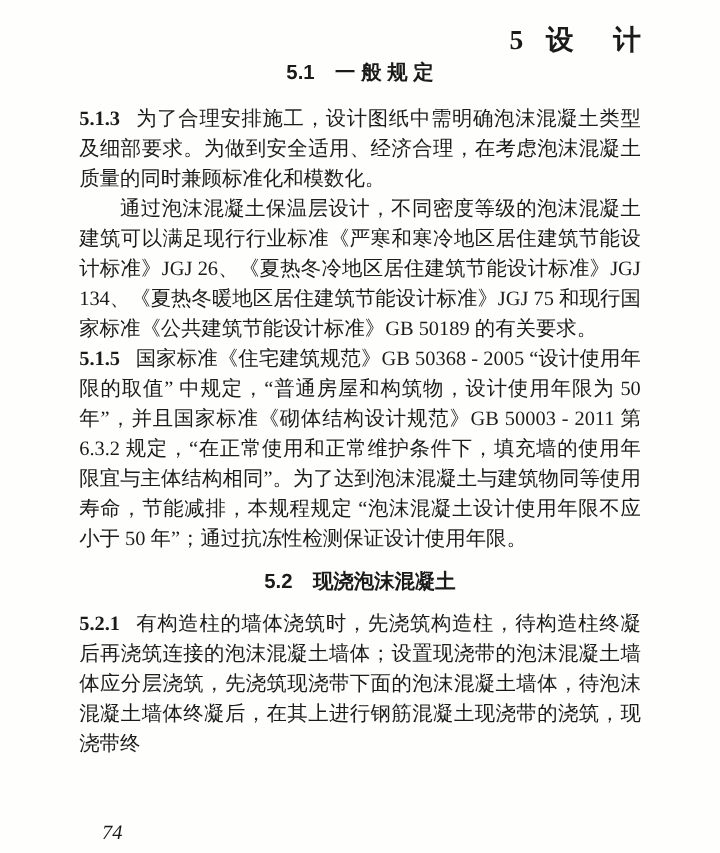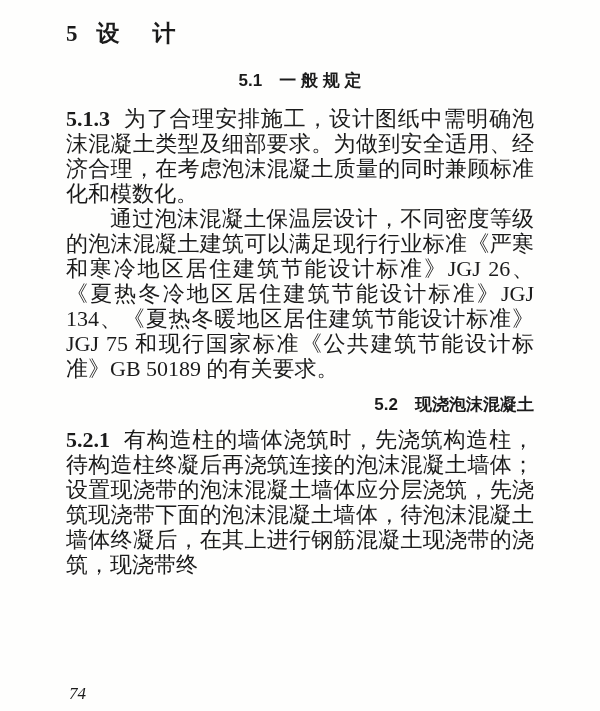--- a/index.html
+++ b/index.html
@@ -16,59 +16,59 @@
     overflow: hidden;
     color: #1b1b1b;
     font-family: "Liberation Serif", "DejaVu Serif", serif;
   }
   .content {
     padding: 10px 66px 0 66px;
   }
   
   .chapter-title {
     margin: 8px 0 0 0;
-    text-align: left;
+    text-align: right;
     font-size: 23px;
     font-weight: bold;
     letter-spacing: 0;
     line-height: 32px;
   }
   .chapter-title .num    { margin-right: 19px; }
   .chapter-title .char2  { margin-left: 33px; }
   
   .section-heading {
     text-align: center;
     font-family: "Liberation Sans", "DejaVu Sans", sans-serif;
     font-size: 17px;
     font-weight: bold;
     margin: 0;
     line-height: 22px;
   }
-  .heading-51 { margin-top: 20px; }
-  .heading-52 { margin-top: 13px; margin-bottom: 11px; text-align: right; }
+  .heading-51 { }
+  .heading-52 { margin-top: 13px; margin-bottom: 11px; }
   .body-block { margin-top: 14px; }
   .clause {
     margin: 0;
-    font-size: 22px;
+    font-size: 17px;
     line-height: 25px;
     text-align: justify;
     text-justify: inter-ideograph;
   }
   .clause-label {
     font-weight: bold;
     margin-right: 13px;
     white-space: nowrap;
   }
   .clause.cont {
     text-indent: 2em;
     font-family: Liberation Serif, serif;
   }
   .page-number {
     position: absolute;
-    left: 69px;
+    left: 85px;
     top: 683px;
     font-size: 17px;
     font-style: italic;
     line-height: 22px;
   }
 </style>
 </head>
 <body>
 
 <div class="page">
@@ -80,20 +80,23 @@
 
     <h2 class="section-heading heading-51">5.1　一 般 规 定</h2>
 
     <div class="body-block">
       <p class="clause">
         <span class="clause-label">5.1.3</span><span>为了合理安排施工，设计图纸中需明确泡沫混凝土类型及细部要求。为做到安全适用、经济合理，在考虑泡沫混凝土质量的同时兼顾标准化和模数化。</span>
       </p>
       <p class="clause cont">
         <span>通过泡沫混凝土保温层设计，不同密度等级的泡沫混凝土建筑可以满足现行行业标准《严寒和寒冷地区居住建筑节能设计标准》JGJ 26、《夏热冬冷地区居住建筑节能设计标准》JGJ 134、《夏热冬暖地区居住建筑节能设计标准》JGJ 75 和现行国家标准《公共建筑节能设计标准》GB 50189 的有关要求。</span>
       </p>
+      <p class="clause">
+        <span class="clause-label">5.1.5</span><span>国家标准《住宅建筑规范》GB 50368 - 2005 “设计使用年限的取值” 中规定，“普通房屋和构筑物，设计使用年限为 50 年”，并且国家标准《砌体结构设计规范》GB 50003 - 2011 第 6.3.2 规定，“在正常使用和正常维护条件下，填充墙的使用年限宜与主体结构相同”。为了达到泡沫混凝土与建筑物同等使用寿命，节能减排，本规程规定 “泡沫混凝土设计使用年限不应小于 50 年”；通过抗冻性检测保证设计使用年限。</span>
+      </p>
     </div>
 
     <h2 class="section-heading heading-52">5.2　现浇泡沫混凝土</h2>
 
     <div>
       <p class="clause">
         <span class="clause-label">5.2.1</span><span>有构造柱的墙体浇筑时，先浇筑构造柱，待构造柱终凝后再浇筑连接的泡沫混凝土墙体；设置现浇带的泡沫混凝土墙体应分层浇筑，先浇筑现浇带下面的泡沫混凝土墙体，待泡沫混凝土墙体终凝后，在其上进行钢筋混凝土现浇带的浇筑，现浇带终</span>
       </p>
     </div>
 

